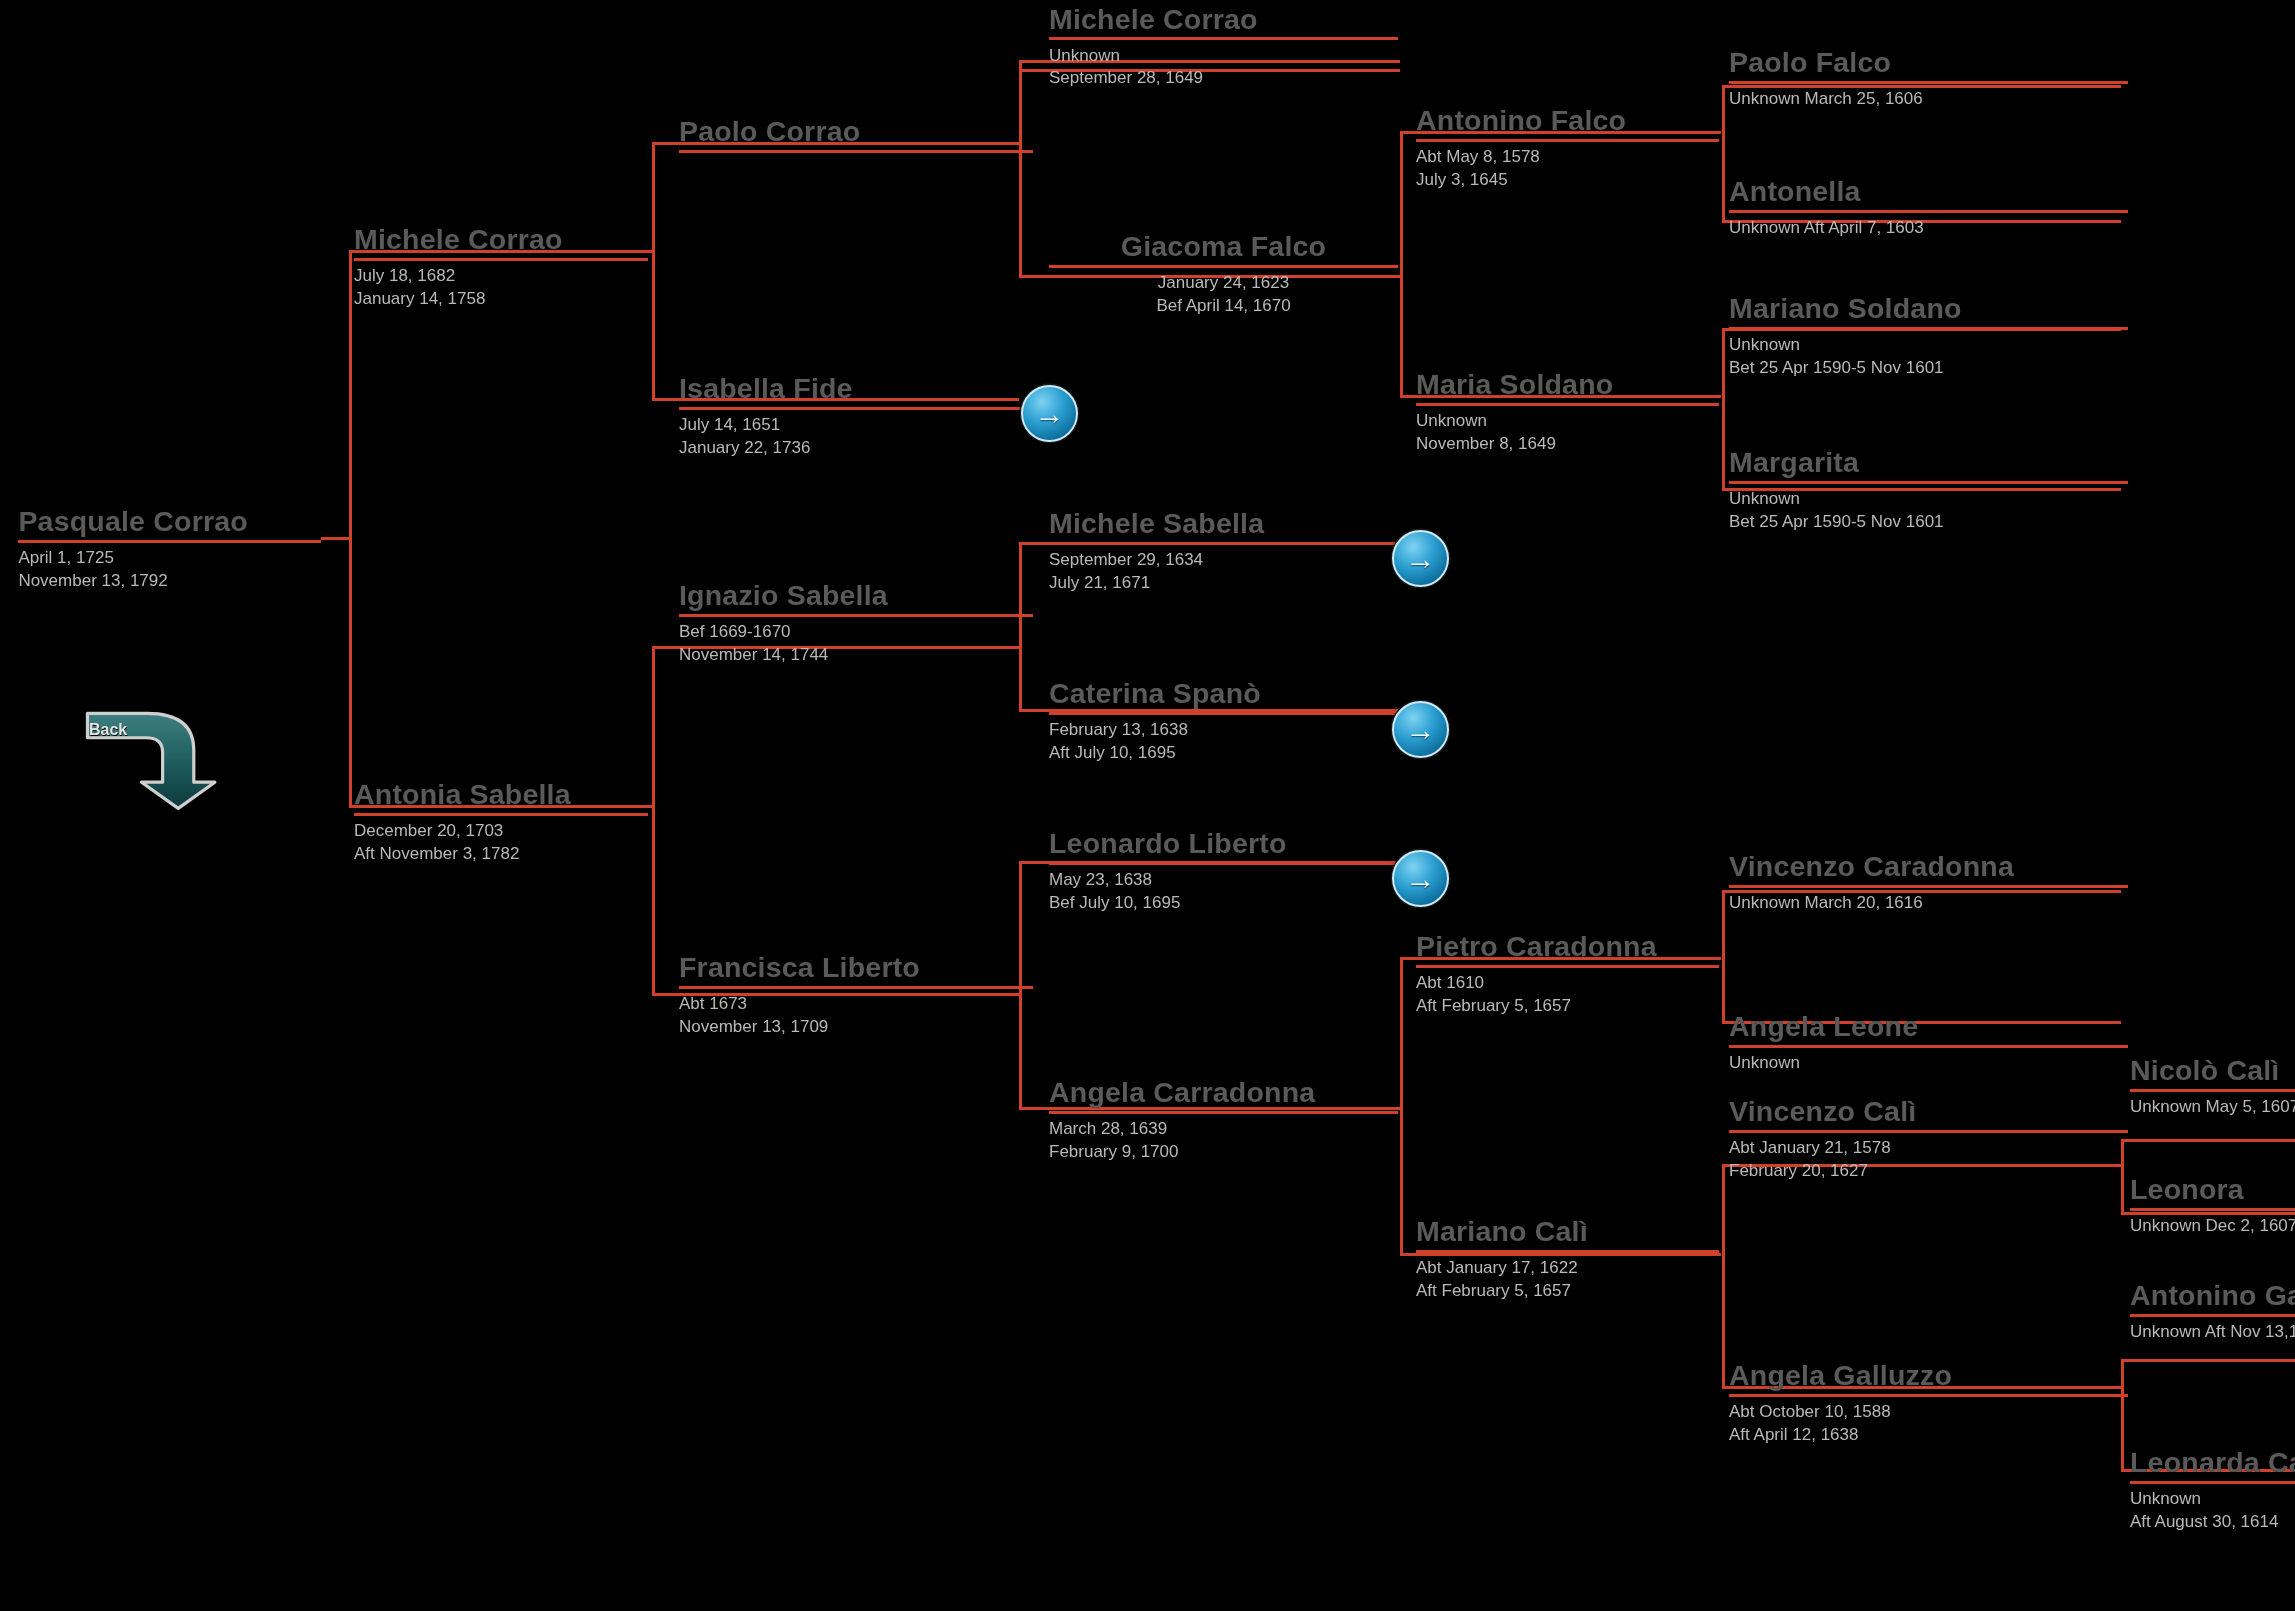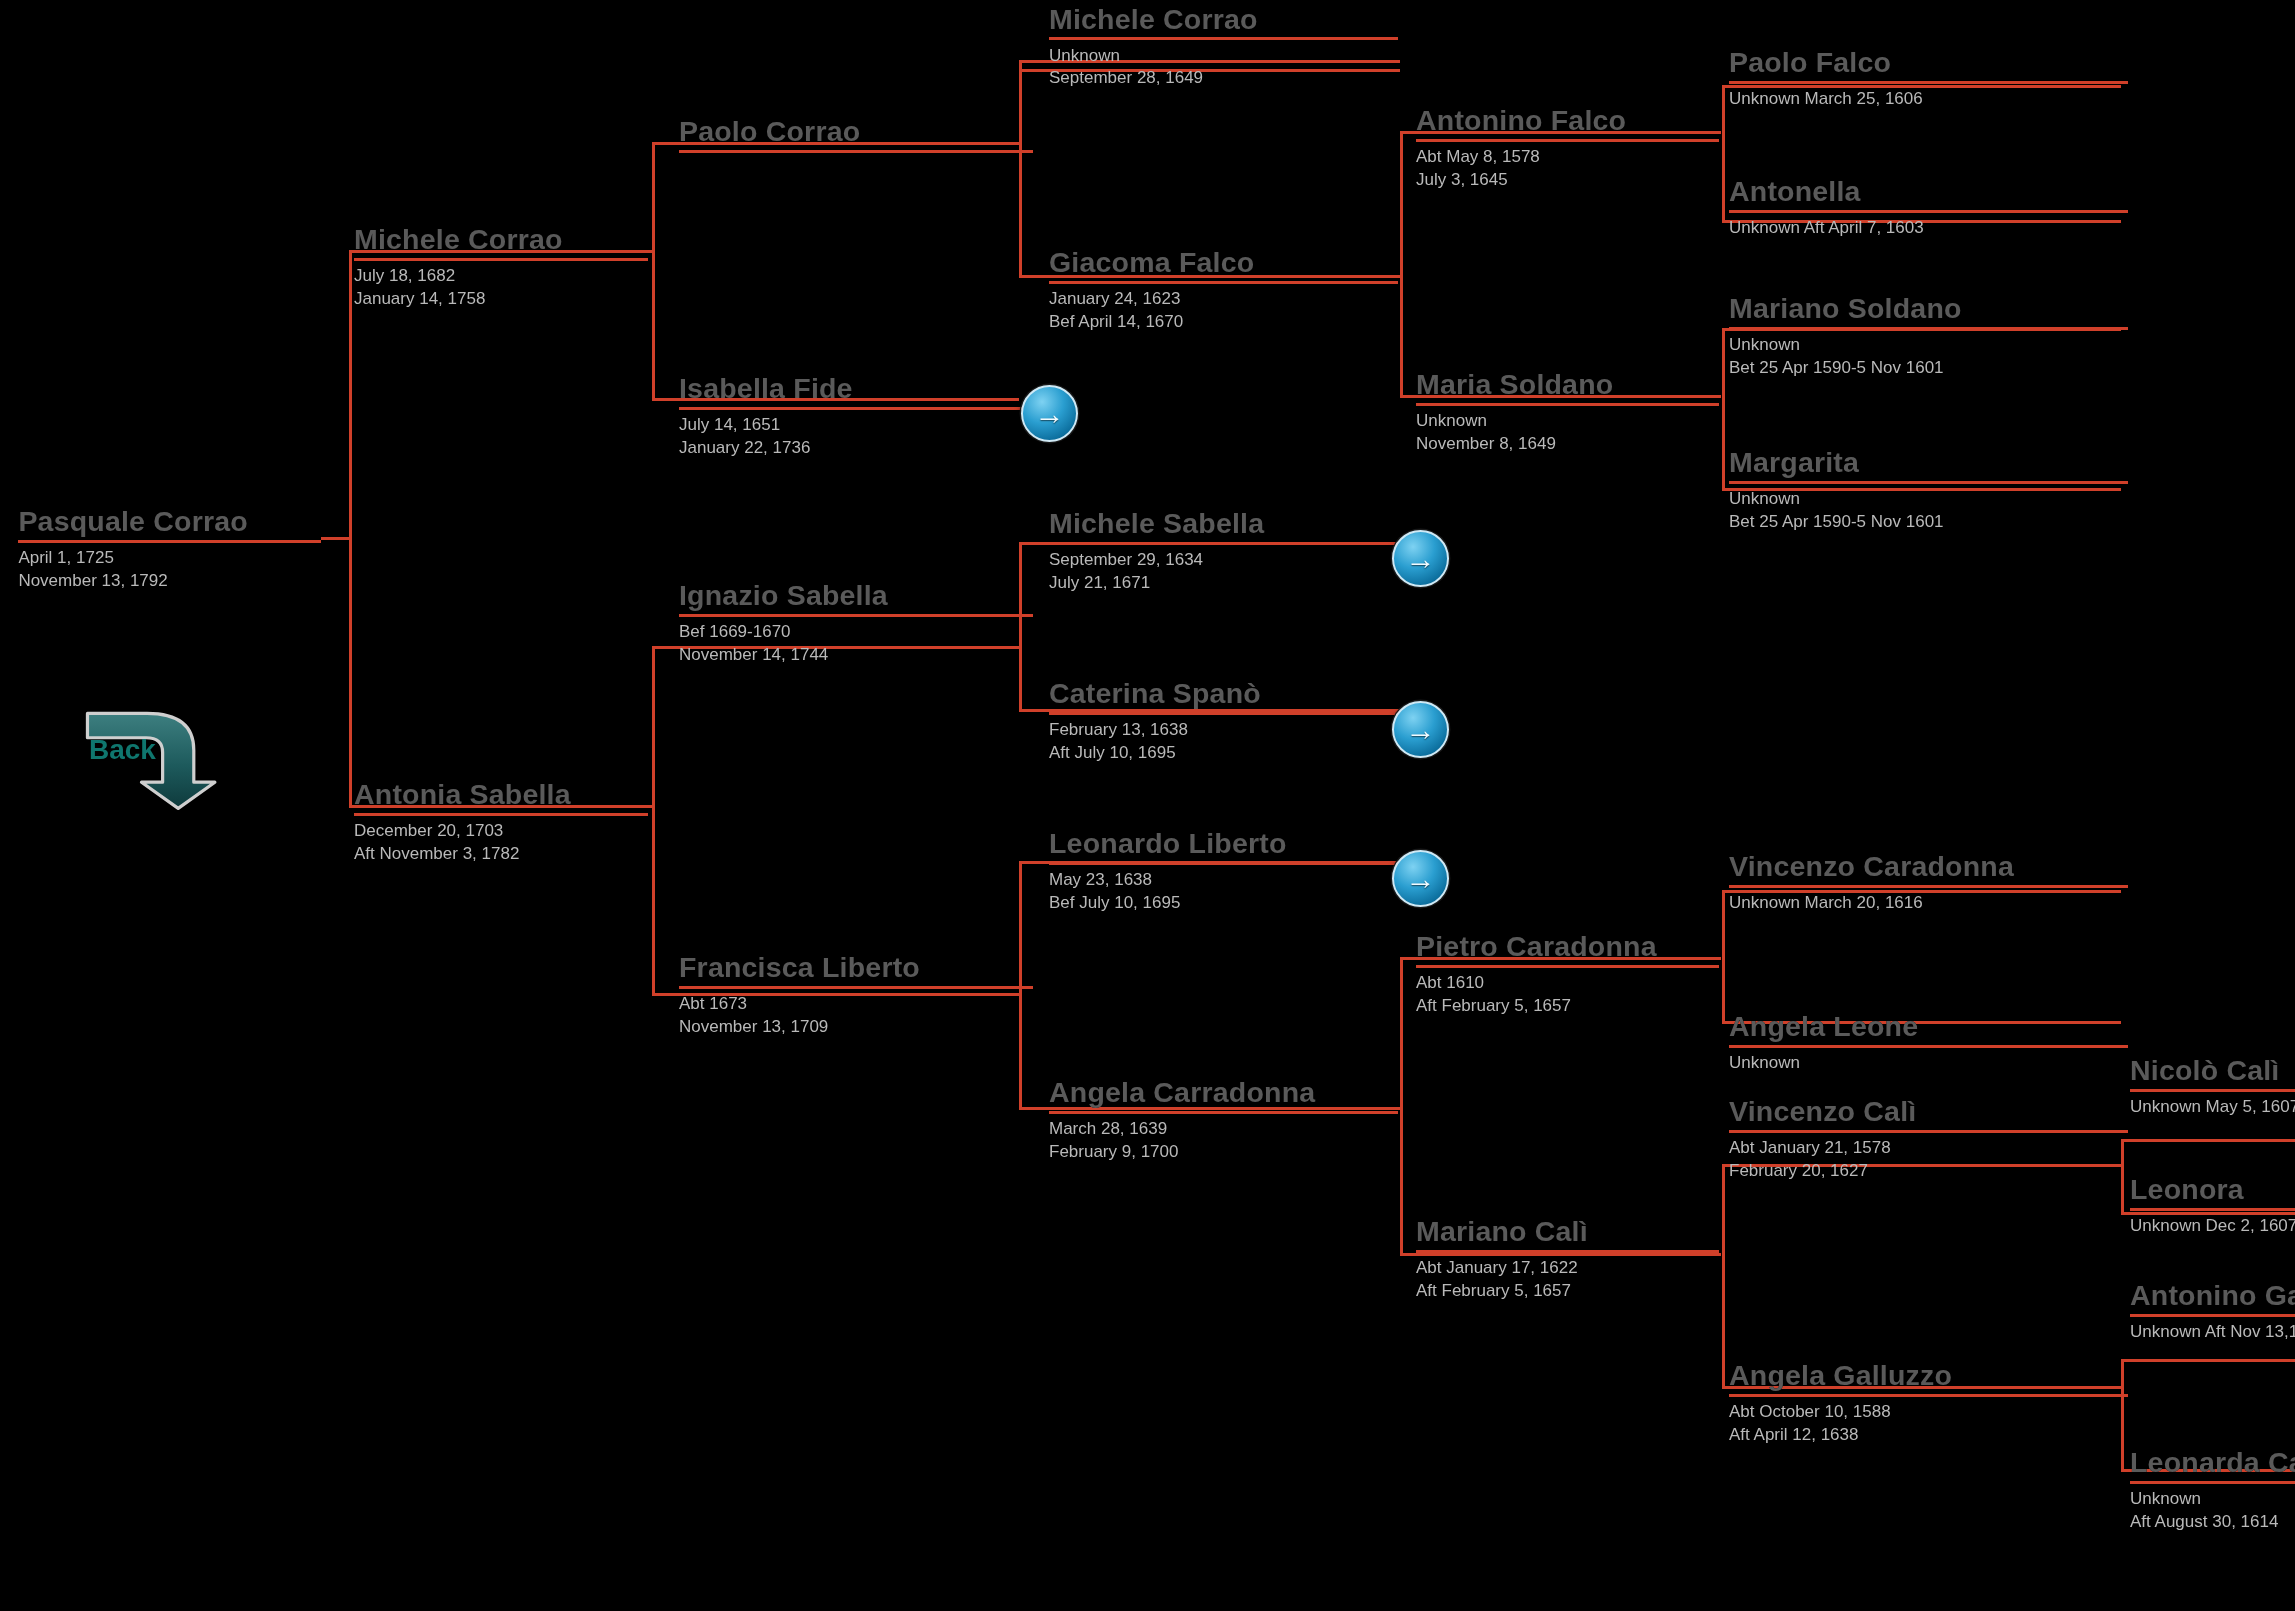--- a/index.html
+++ b/index.html
@@ -93,24 +93,24 @@
     cursor: pointer;
   }
   #back-button .arrow-svg {
     position: absolute;
     left: 0;
     top: 0;
   }
   #back-button .back-label {
     position: absolute;
     left: 20px;
-    top: 32px;
-    font-size: 28px;
+    top: 19px;
+    font-size: 16px;
     font-weight: bold;
-    color: #0f766e;
+    color: #e5e5e5;
     text-shadow: 0.5px 0.5px 0 #000;
   }
 </style>
 </head>
 <body>
 
 <div id="stage">
 
   <div class="hline" style="left:321px; top:537px; width:27.5px;"></div>
   <div class="vline" style="left:349px; top:250px; height:558px;"></div>
@@ -232,21 +232,21 @@
 
   <div class="person" style="left:1049px; top:4.6px; width:349px;">
     <div class="pname">Michele Corrao</div>
     <div class="rule"></div>
     <div class="dates">
       <span>Unknown</span>
       <span>September 28, 1649</span>
     </div>
   </div>
 
-  <div class="person" style="left:1049px; top:248px; width:349px;">
+  <div class="person" style="left:1049px; top:232px; width:349px;text-align:center;">
     <div class="pname">Giacoma Falco</div>
     <div class="rule"></div>
     <div class="dates">
       <span>January 24, 1623</span>
       <span>Bef April 14, 1670</span>
     </div>
   </div>
 
   <div class="person" style="left:1049px; top:509px; width:349px;">
     <div class="pname">Michele Sabella</div>

